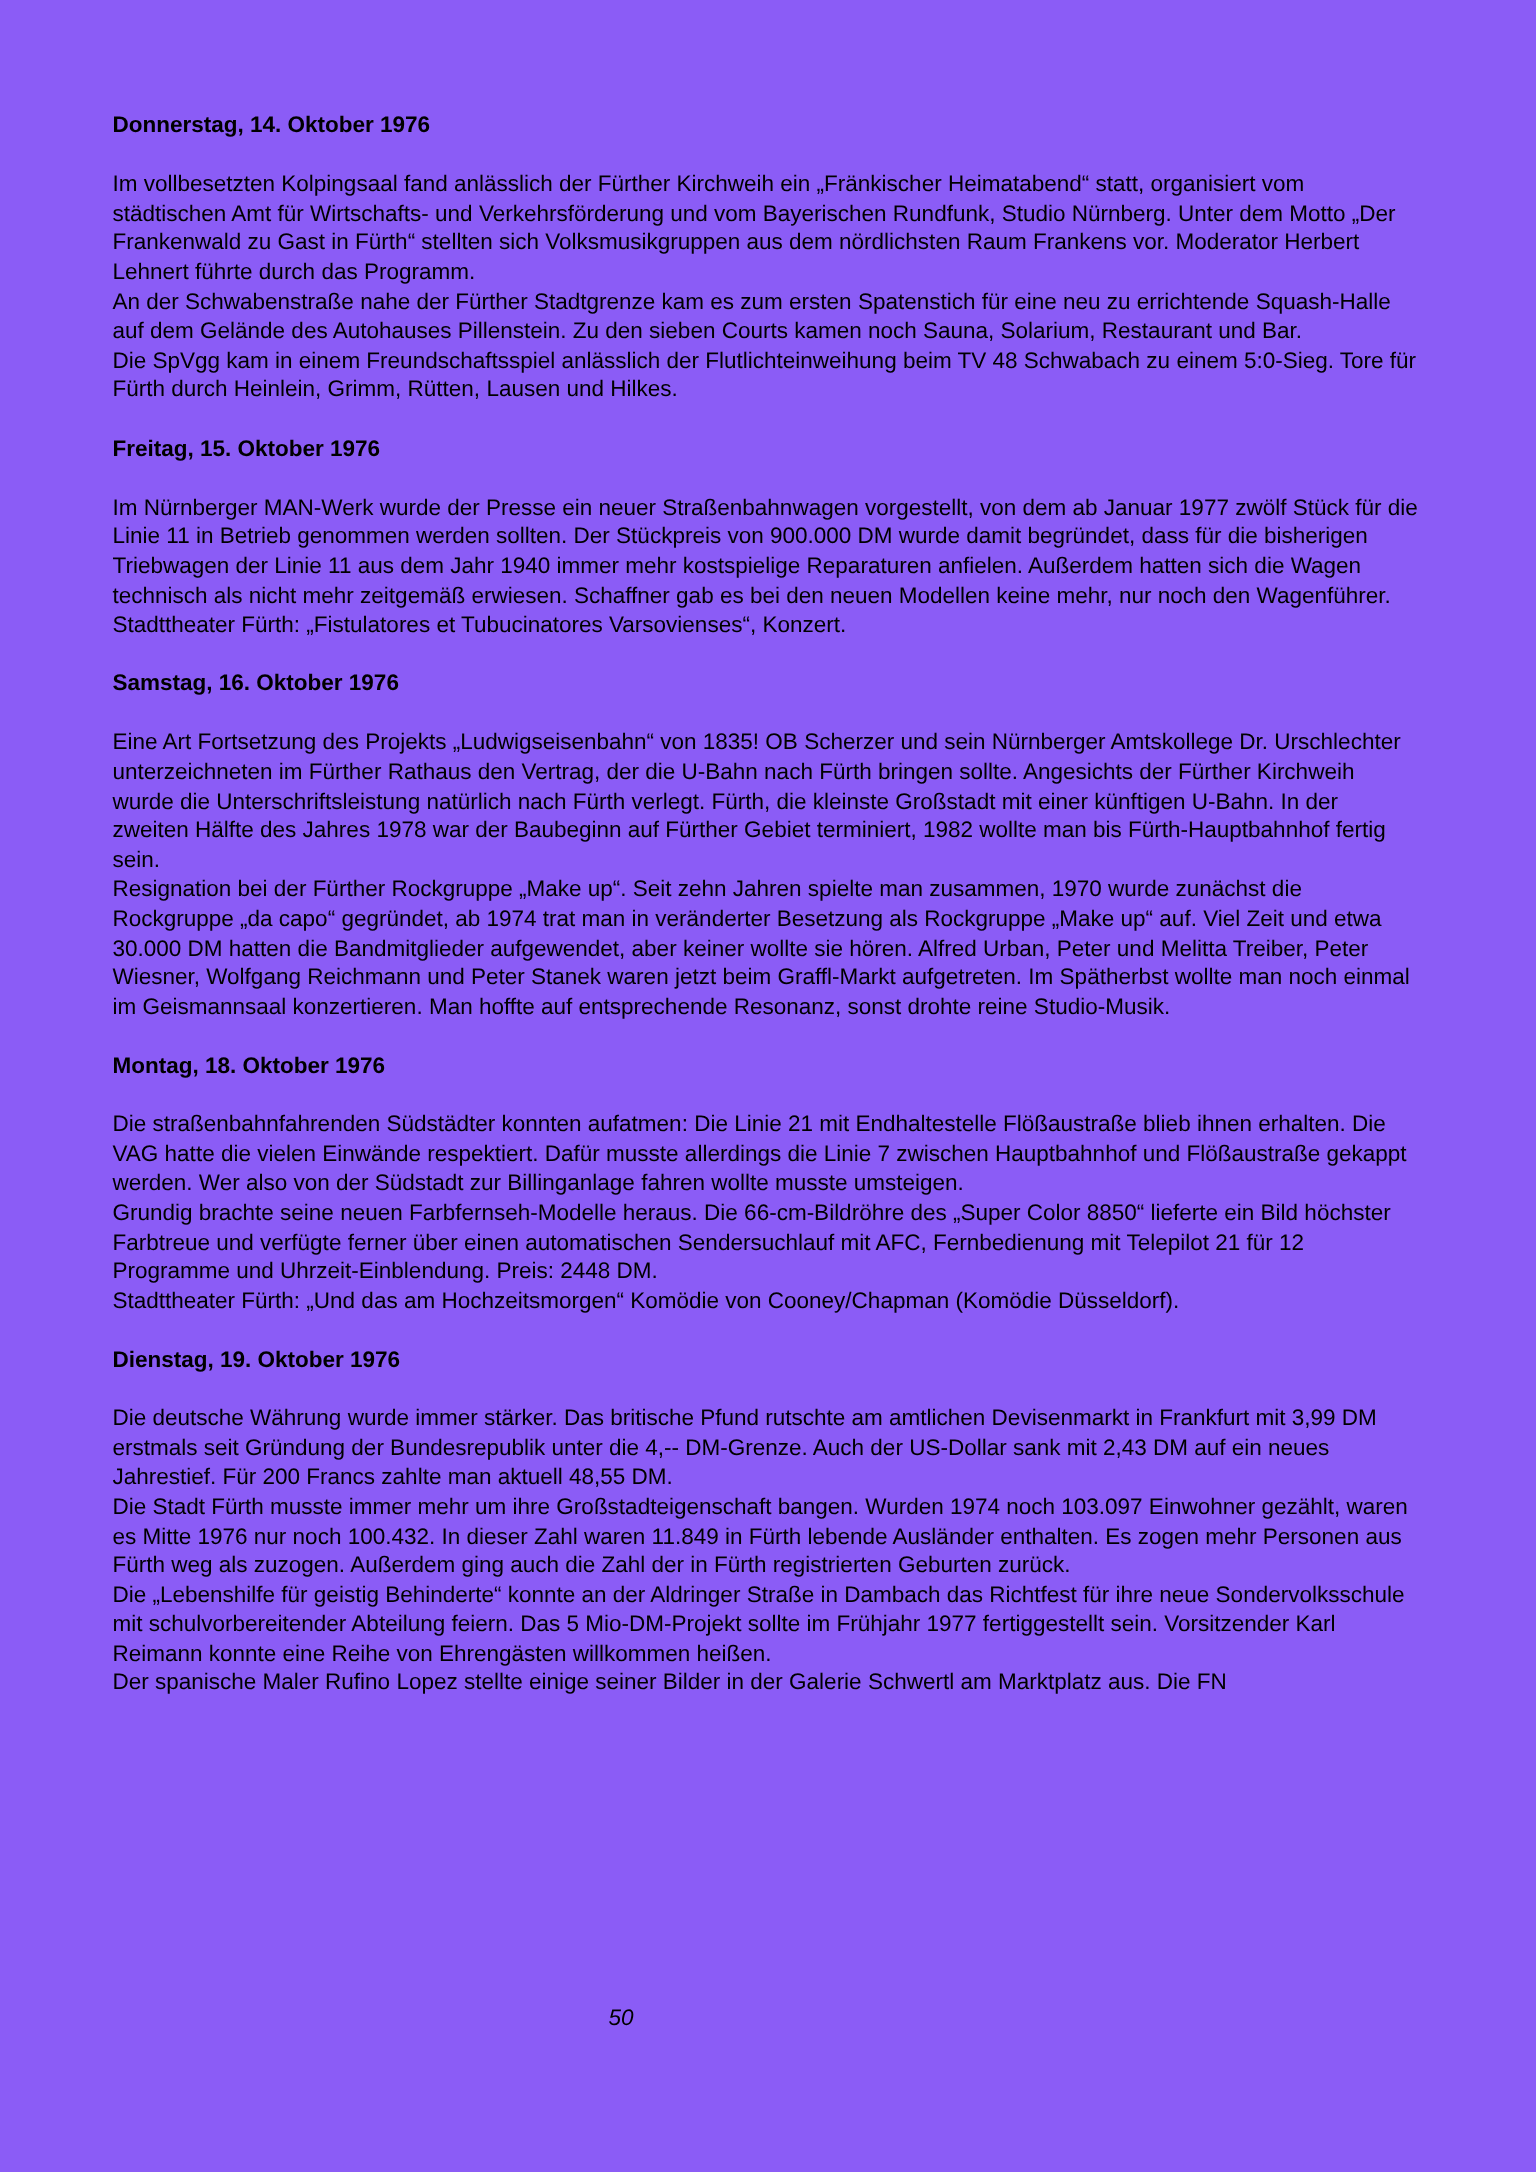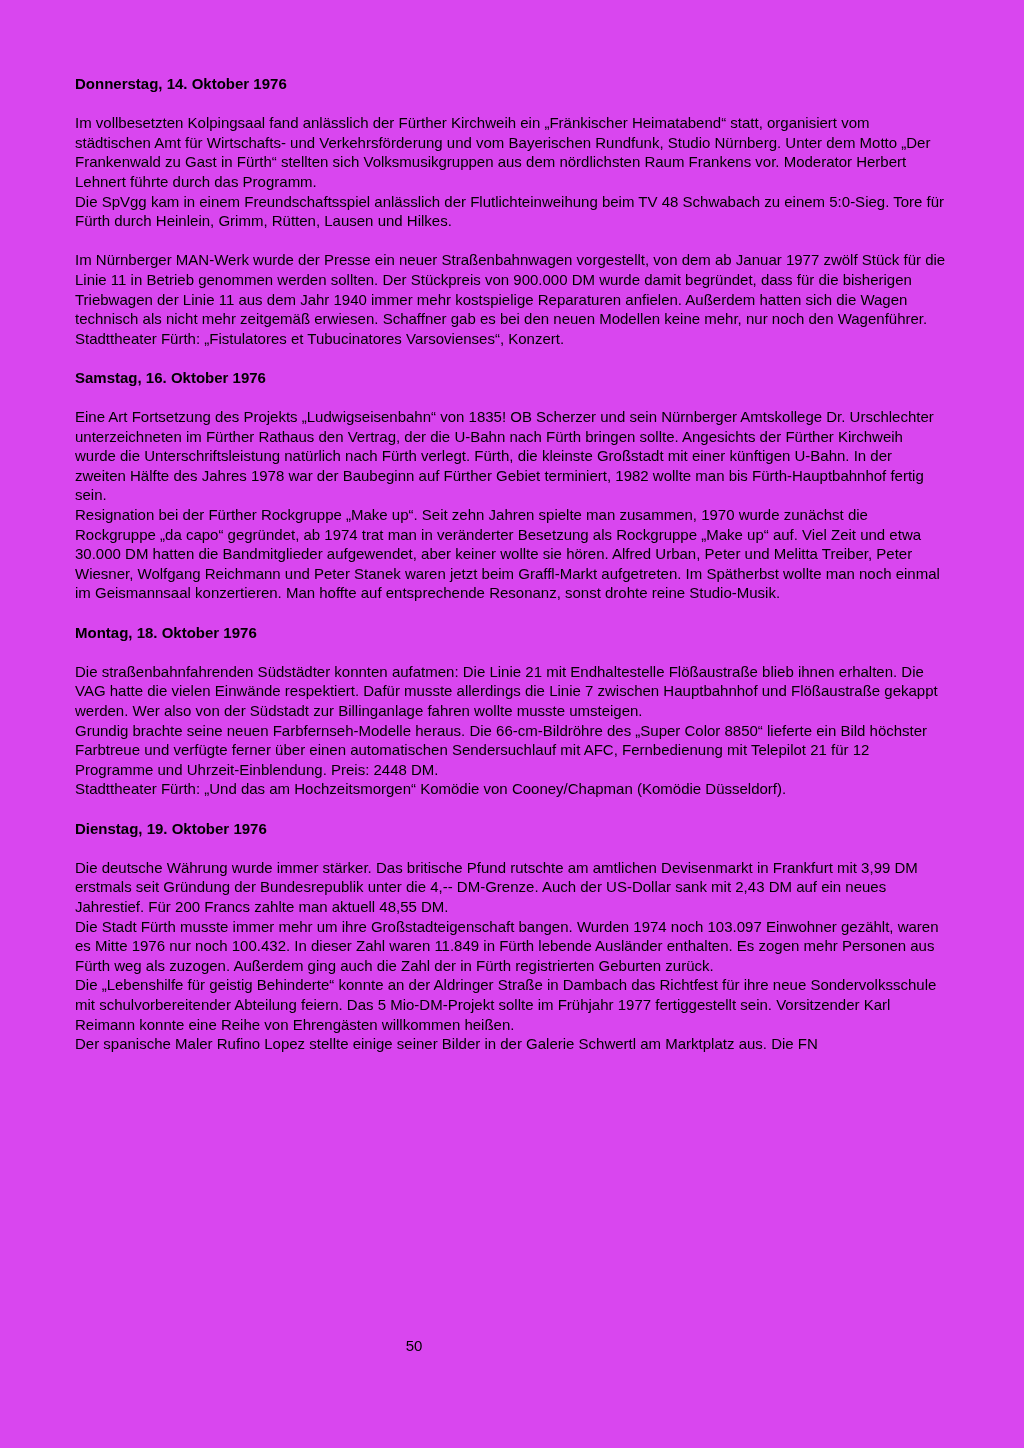--- a/index.html
+++ b/index.html
@@ -10,21 +10,21 @@
       position: relative;
       font-family: "Liberation Sans", sans-serif;
       color: #000000;
       overflow: hidden;
     }
     .page {
       position: absolute;
       top: 0; left: 0;
       width: 1024px;
       height: 1448px;
-      background: #d946ef;
+      background: #8b5cf6;
     }
     .content {
       position: absolute;
       top: 74px;
       left: 75px;
       width: 872px;
       font-size: 15px;
       line-height: 19.6px;
       text-align: left;
     }
@@ -35,40 +35,43 @@
       line-height: 19.6px;
       margin: 0 0 19.6px 0;
     }
     .entry-paragraph { margin: 0; }
     .page-footer {
       position: absolute;
       top: 1336px;
       left: 0;
       width: 828px;
       text-align: center;
+      font-style: italic;
     }
     .page-number {
       font-size: 15px;
       line-height: 19.6px;
       display: inline-block;
     }
   </style>
 </head>
 <body>
 
 <div class="page">
   <main class="content">
 
     <section class="entry">
       <h2 class="entry-heading">Donnerstag, 14. Oktober 1976</h2>
       <p class="entry-paragraph">Im vollbesetzten Kolpingsaal fand anlässlich der Fürther Kirchweih ein „Fränkischer Heimatabend“ statt, organisiert vom städtischen Amt für Wirtschafts- und Verkehrsförderung und vom Bayerischen Rundfunk, Studio Nürnberg. Unter dem Motto „Der Frankenwald zu Gast in Fürth“ stellten sich Volksmusikgruppen aus dem nördlichsten Raum Frankens vor. Moderator Herbert Lehnert führte durch das Programm.</p>
+      <p class="entry-paragraph">An der Schwabenstraße nahe der Fürther Stadtgrenze kam es zum ersten Spatenstich für eine neu zu errichtende Squash-Halle auf dem Gelände des Autohauses Pillenstein. Zu den sieben Courts kamen noch Sauna, Solarium, Restaurant und Bar.</p>
       <p class="entry-paragraph">Die SpVgg kam in einem Freundschaftsspiel anlässlich der Flutlichteinweihung beim TV 48 Schwabach zu einem 5:0-Sieg. Tore für Fürth durch Heinlein, Grimm, Rütten, Lausen und Hilkes.</p>
     </section>
 
     <section class="entry">
+      <h2 class="entry-heading">Freitag, 15. Oktober 1976</h2>
       <p class="entry-paragraph">Im Nürnberger MAN-Werk wurde der Presse ein neuer Straßenbahnwagen vorgestellt, von dem ab Januar 1977 zwölf Stück für die Linie 11 in Betrieb genommen werden sollten. Der Stückpreis von 900.000 DM wurde damit begründet, dass für die bisherigen Triebwagen der Linie 11 aus dem Jahr 1940 immer mehr kostspielige Reparaturen anfielen. Außerdem hatten sich die Wagen technisch als nicht mehr zeitgemäß erwiesen. Schaffner gab es bei den neuen Modellen keine mehr, nur noch den Wagenführer.</p>
       <p class="entry-paragraph">Stadttheater Fürth: „Fistulatores et Tubucinatores Varsovienses“, Konzert.</p>
     </section>
 
     <section class="entry">
       <h2 class="entry-heading">Samstag, 16. Oktober 1976</h2>
       <p class="entry-paragraph">Eine Art Fortsetzung des Projekts „Ludwigseisenbahn“ von 1835! OB Scherzer und sein Nürnberger Amtskollege Dr. Urschlechter unterzeichneten im Fürther Rathaus den Vertrag, der die U-Bahn nach Fürth bringen sollte. Angesichts der Fürther Kirchweih wurde die Unterschriftsleistung natürlich nach Fürth verlegt. Fürth, die kleinste Großstadt mit einer künftigen U-Bahn. In der zweiten Hälfte des Jahres 1978 war der Baubeginn auf Fürther Gebiet terminiert, 1982 wollte man bis Fürth-Hauptbahnhof fertig sein.</p>
       <p class="entry-paragraph">Resignation bei der Fürther Rockgruppe „Make up“. Seit zehn Jahren spielte man zusammen, 1970 wurde zunächst die Rockgruppe „da capo“ gegründet, ab 1974 trat man in veränderter Besetzung als Rockgruppe „Make up“ auf. Viel Zeit und etwa 30.000 DM hatten die Bandmitglieder aufgewendet, aber keiner wollte sie hören. Alfred Urban, Peter und Melitta Treiber, Peter Wiesner, Wolfgang Reichmann und Peter Stanek waren jetzt beim Graffl-Markt aufgetreten. Im Spätherbst wollte man noch einmal im Geismannsaal konzertieren. Man hoffte auf entsprechende Resonanz, sonst drohte reine Studio-Musik.</p>
     </section>
 

